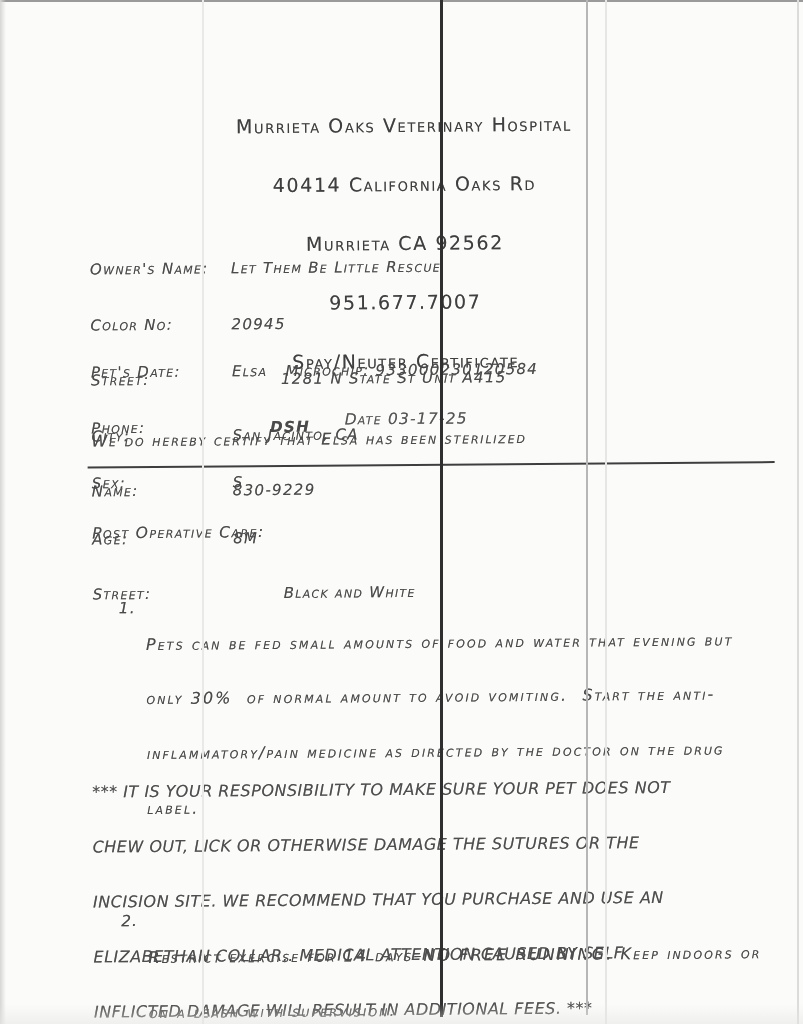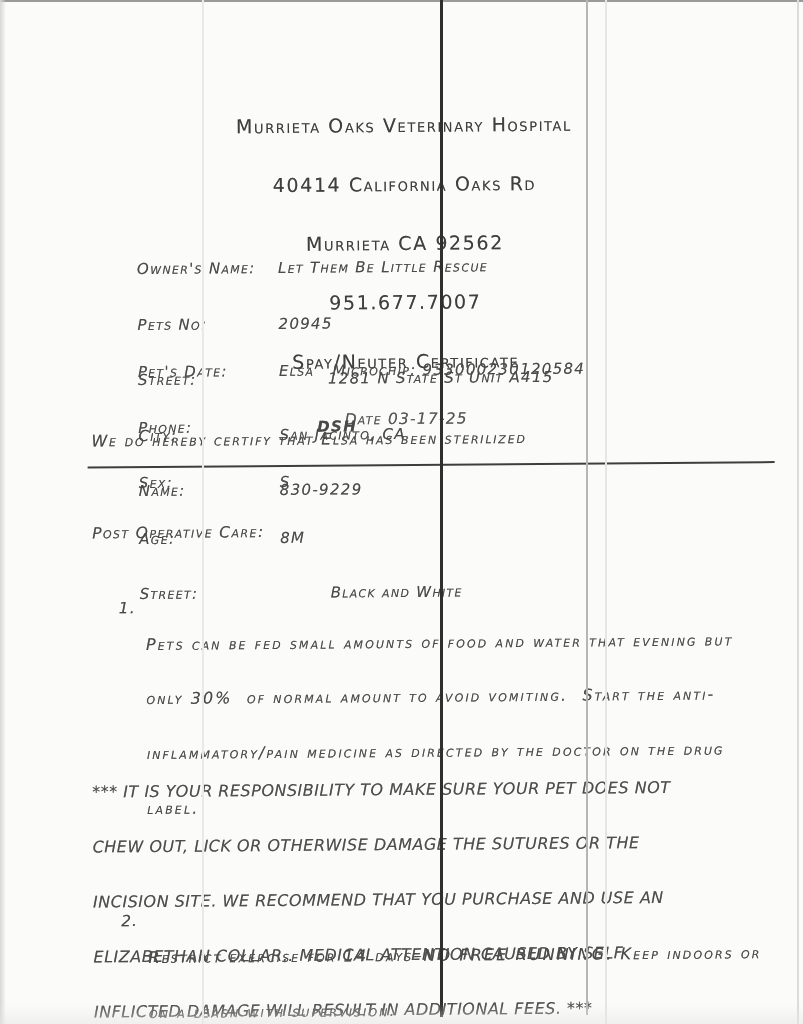--- a/index.html
+++ b/index.html
@@ -32,21 +32,21 @@
   }
   .h-line { font-size: 19px; line-height: 21px; letter-spacing: 1.6px; font-weight: 500; }
   .h-date { font-size: 15.5px; line-height: 18px; letter-spacing: 1.2px; font-style: italic; color: #555; }
 
   .body-text { font-style: italic; }
 
   .fieldblock { position: absolute; left: 92px; }
   .owner { top: 221px; }
   .pet   { top: 324px; }
   .frow  { display: flex; font-size: 15px; line-height: 17.6px; letter-spacing: 1.3px; }
-  .frow .lbl { width: 141px; flex: 0 0 141px; margin-left: 47px; }
+  .frow .lbl { width: 141px; flex: 0 0 141px; }
   .row-street .val { padding-left: 49px; }
   .row-breed  .val { padding-left: 38px; font-weight: bold; }
   .row-color  .val { padding-left: 50px; }
 
   .certify { position: absolute; left: 92px; top: 429px; font-size: 16px; letter-spacing: 1.8px; }
 
   .rule {
     position: absolute; left: 88px; top: 464px; width: 687px; height: 2px;
     background: #3e3e3e;
   }
@@ -90,21 +90,21 @@
       <div class="h-line">Spay/Neuter Certificate</div>
       <div class="h-date">Date 03-17-25</div>
     </div>
 
     <div class="fieldblock owner body-text">
       <div class="frow">
         <span class="lbl">Owner's Name:</span>
         <span class="val">Let Them Be Little Rescue</span>
       </div>
       <div class="frow">
-        <span class="lbl">Pets No:</span>
+        <span class="lbl">Color No:</span>
         <span class="val">20945</span>
       </div>
       <div class="frow row-street">
         <span class="lbl">Street:</span>
         <span class="val">1281 N State St Unit A415</span>
       </div>
       <div class="frow">
         <span class="lbl">City:</span>
         <span class="val">San Jacinto, CA</span>
       </div>

